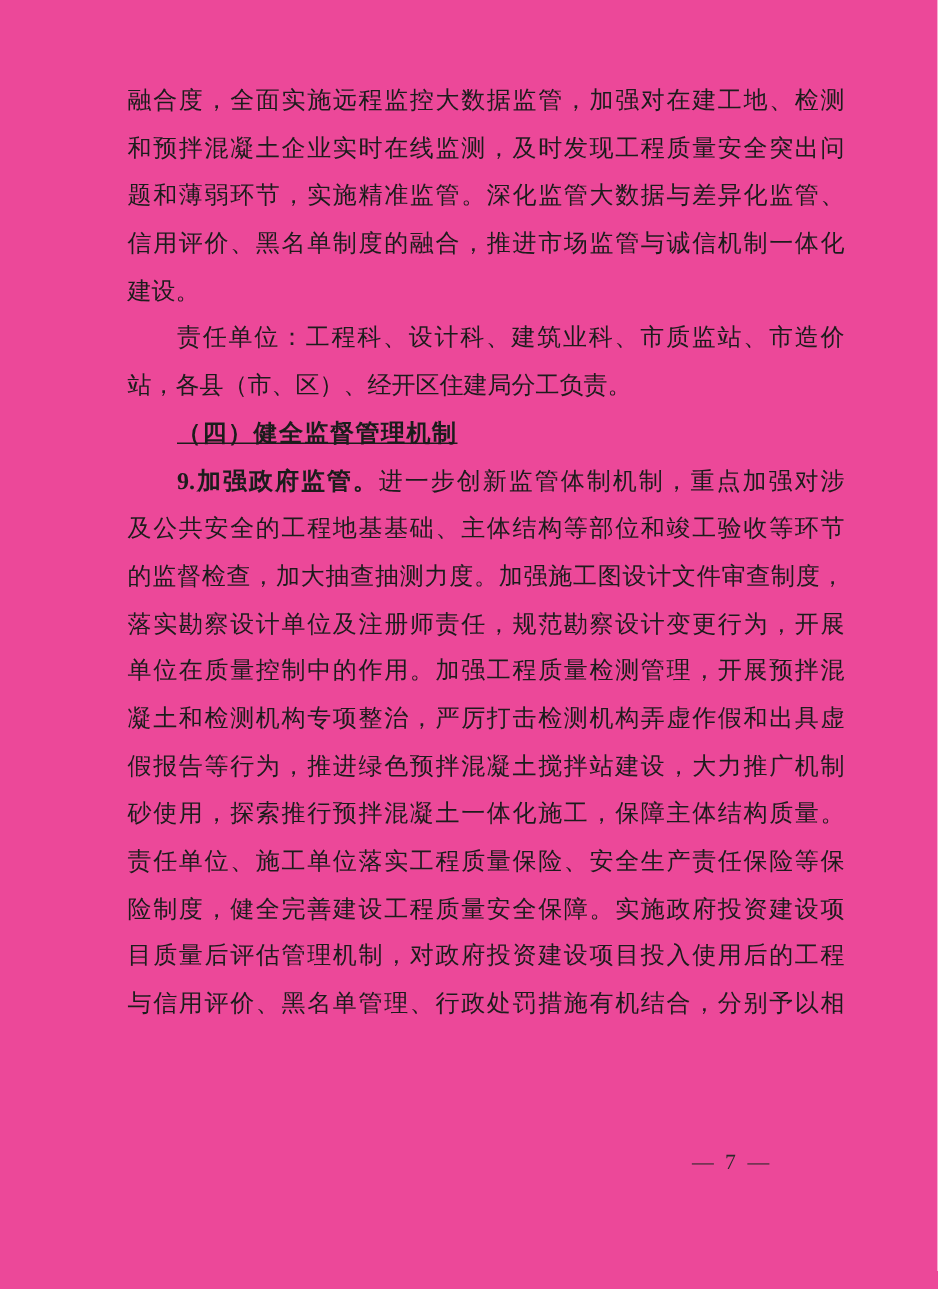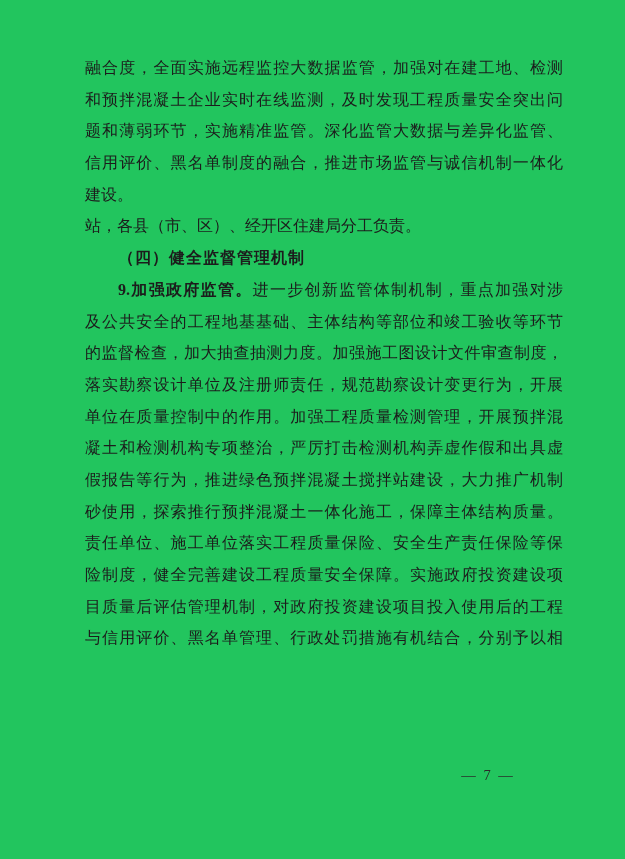--- a/index.html
+++ b/index.html
@@ -4,21 +4,21 @@
 <style>
   html, body {
     margin: 0;
     padding: 0;
     background: #ffffff;
   }
   .page {
     position: relative;
     width: 625px;
     height: 859px;
-    background: #22c55e;
+    background: #ec4899;
     overflow: hidden;
     font-family: "Liberation Serif", "DejaVu Serif", serif;
     color: #1c1c1c;
   }
   .text-block {
     position: absolute;
     left: 85px;
     top: 52px;
     width: 478px;
   }
@@ -34,20 +34,21 @@
   .line.last {
     text-align: center;
     text-align-last: left;
   }
   .line.indent {
     padding-left: 33px;
   }
   .line.heading {
     font-weight: bold;
     letter-spacing: 1px;
+    text-decoration: underline;
   }
   .line.kaiti {
     
     font-family: "Liberation Serif", "DejaVu Serif", serif;
   }
   .bold {
     font-weight: bold;
   }
   .footer {
     position: absolute;
@@ -65,20 +66,21 @@
 </head>
 <body>
 
 <div class="page">
   <div class="text-block">
       <div class="line body"><span>融合度，全面实施远程监控大数据监管，加强对在建工地、检测</span></div>
       <div class="line body"><span>和预拌混凝土企业实时在线监测，及时发现工程质量安全突出问</span></div>
       <div class="line body"><span>题和薄弱环节，实施精准监管。深化监管大数据与差异化监管、</span></div>
       <div class="line body"><span>信用评价、黑名单制度的融合，推进市场监管与诚信机制一体化</span></div>
       <div class="line body last"><span>建设。</span></div>
+      <div class="line kaiti indent"><span>责任单位：工程科、设计科、建筑业科、市质监站、市造价</span></div>
       <div class="line kaiti last"><span>站，各县（市、区）、经开区住建局分工负责。</span></div>
       <div class="line heading indent last"><span>（四）健全监督管理机制</span></div>
       <div class="line body indent"><span class="bold">9.加强政府监管。</span><span>进一步创新监管体制机制，重点加强对涉</span></div>
       <div class="line body"><span>及公共安全的工程地基基础、主体结构等部位和竣工验收等环节</span></div>
       <div class="line body"><span>的监督检查，加大抽查抽测力度。加强施工图设计文件审查制度，</span></div>
       <div class="line body"><span>落实勘察设计单位及注册师责任，规范勘察设计变更行为，开展</span></div>
       <div class="line body"><span>单位在质量控制中的作用。加强工程质量检测管理，开展预拌混</span></div>
       <div class="line body"><span>凝土和检测机构专项整治，严厉打击检测机构弄虚作假和出具虚</span></div>
       <div class="line body"><span>假报告等行为，推进绿色预拌混凝土搅拌站建设，大力推广机制</span></div>
       <div class="line body"><span>砂使用，探索推行预拌混凝土一体化施工，保障主体结构质量。</span></div>

